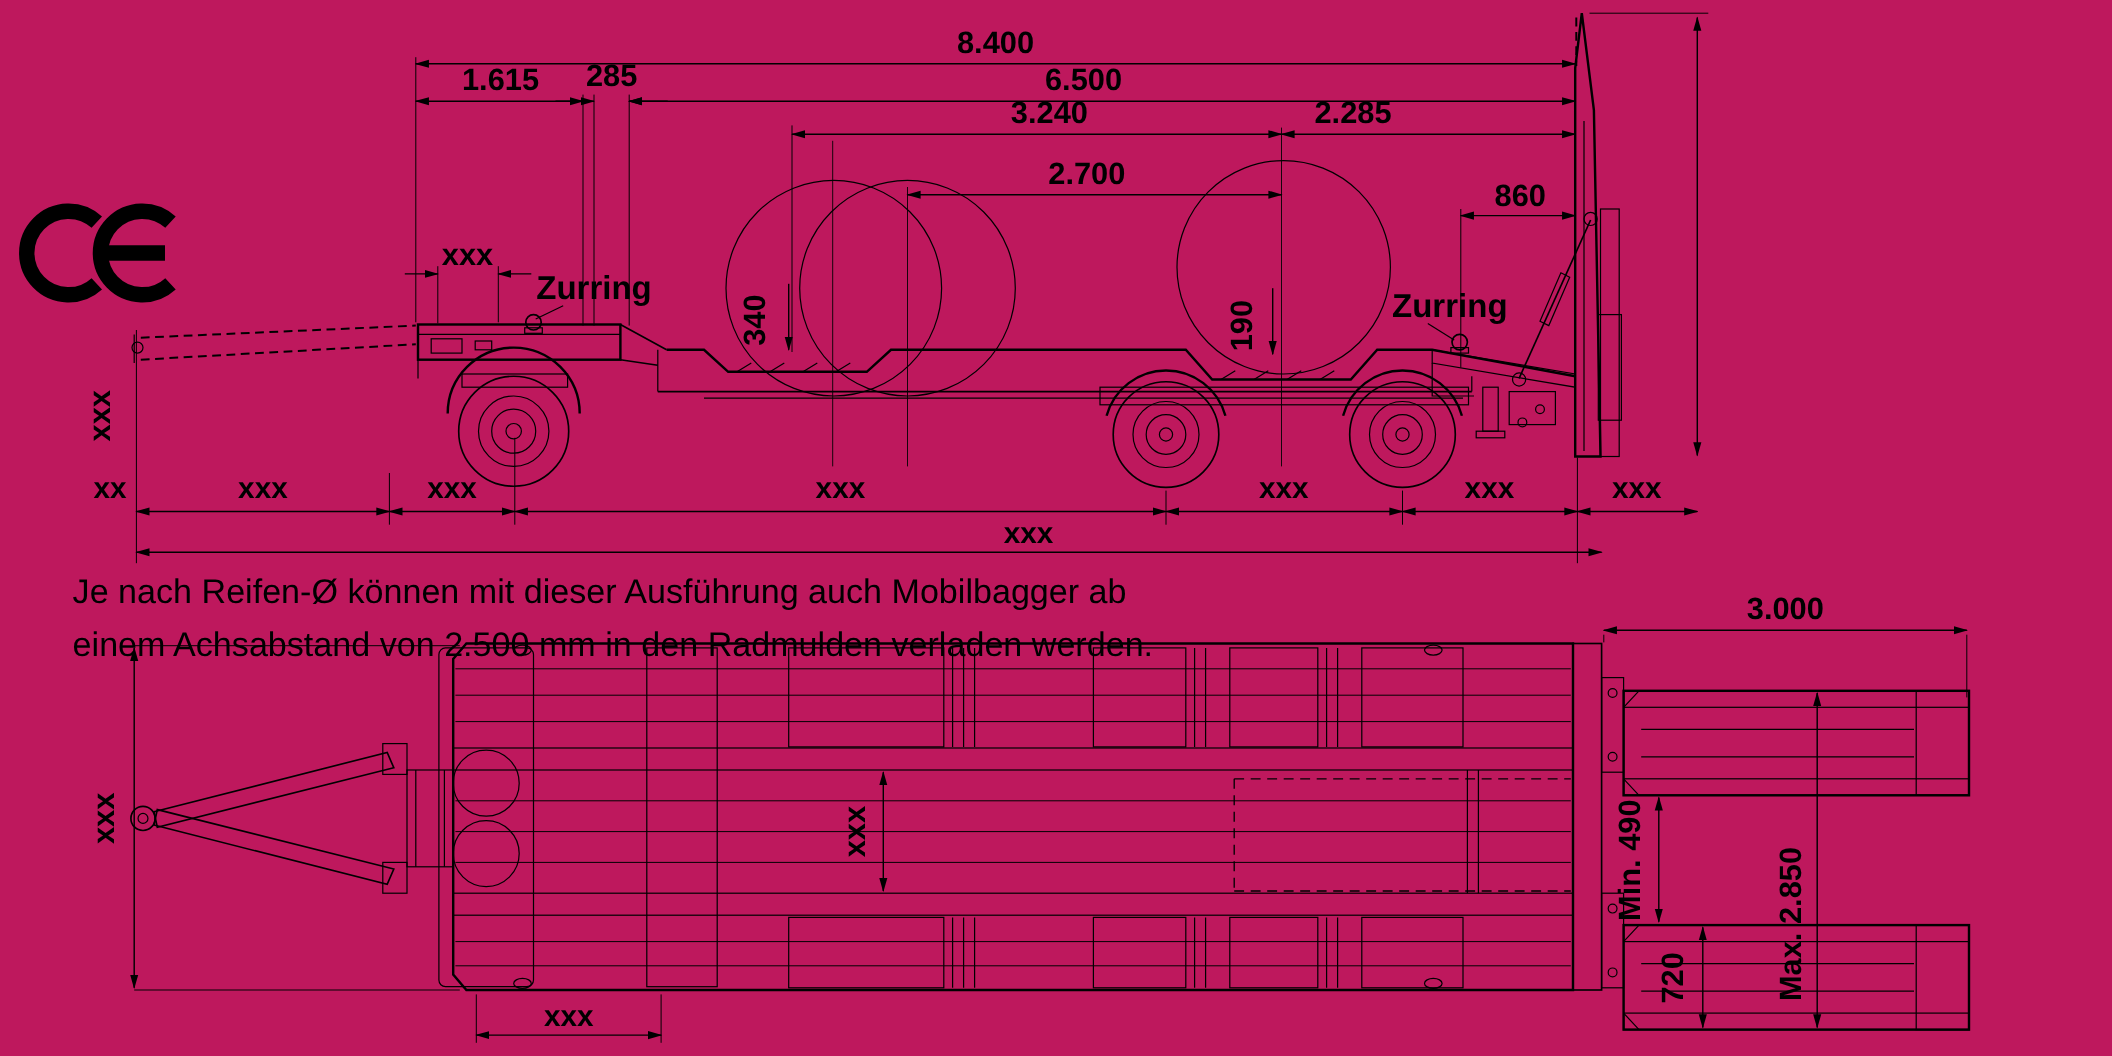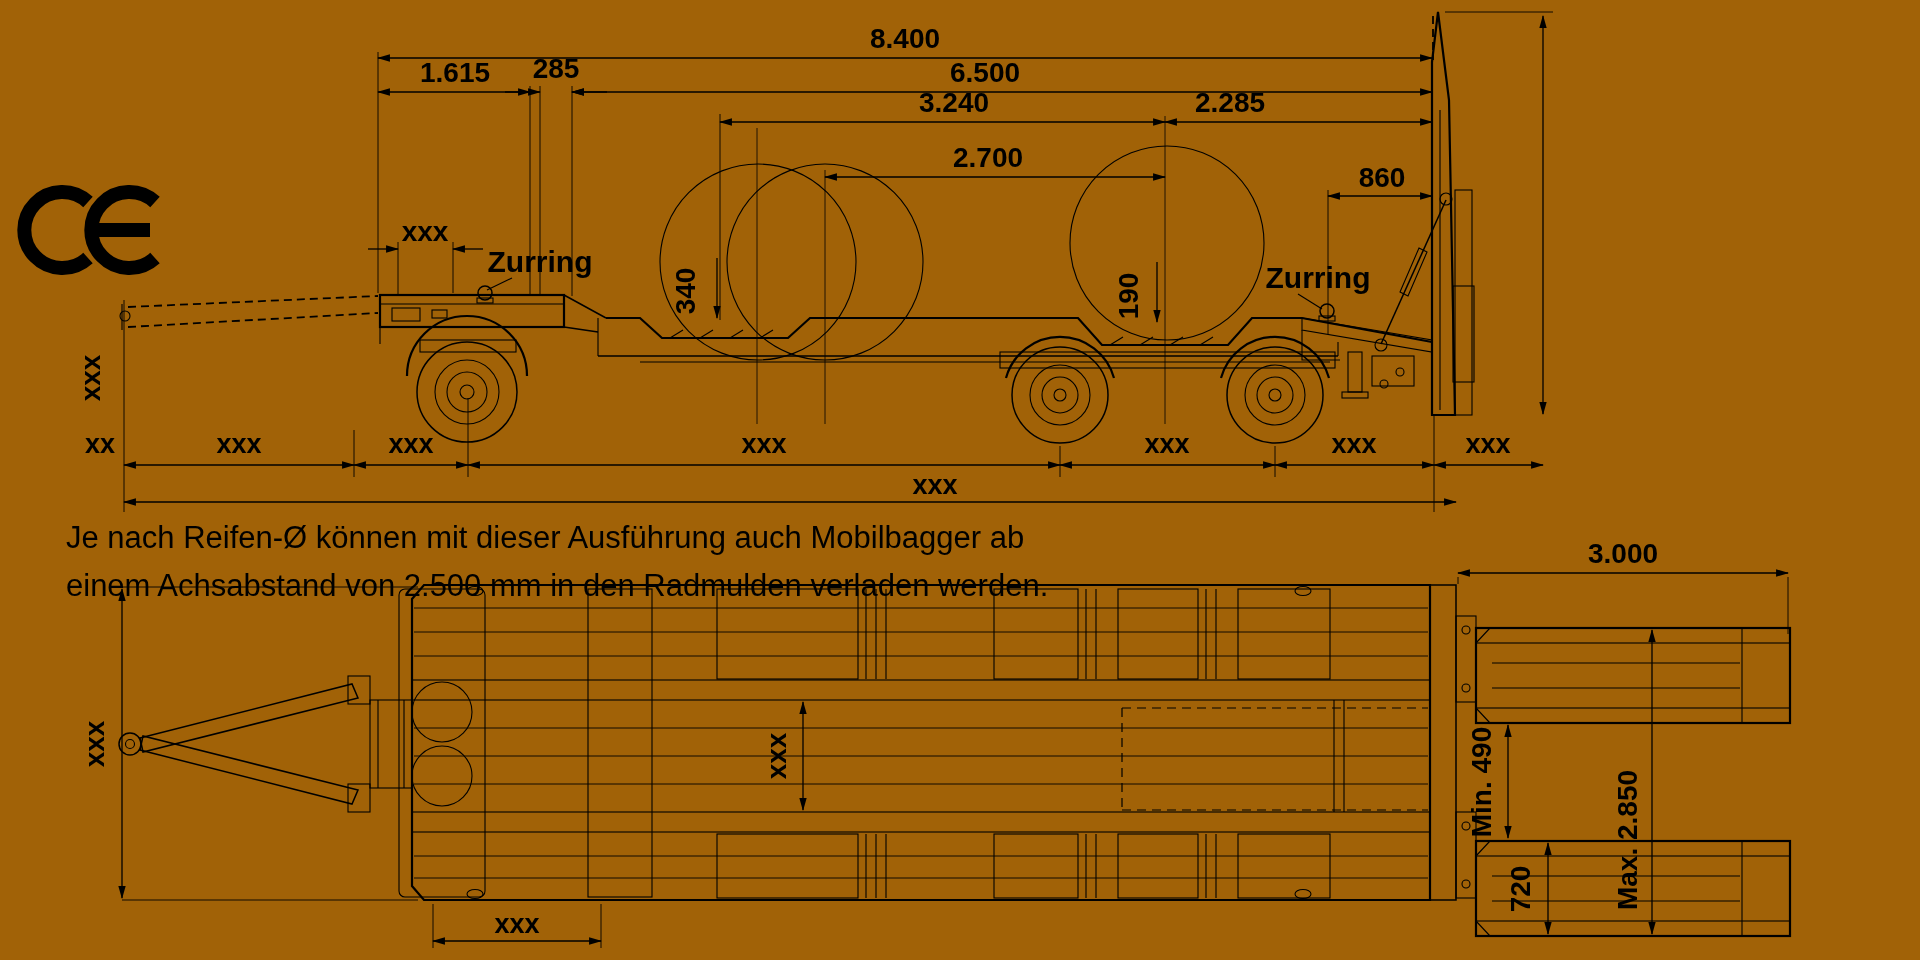--- a/index.html
+++ b/index.html
@@ -1,16 +1,16 @@
 <!DOCTYPE html>
 <html><head>
 <meta charset="utf-8">
 <style>
   html,body{margin:0;padding:0;background:#fff;}
-  .stage{position:relative;width:1920px;height:960px;background:#a16207;overflow:hidden;
+  .stage{position:relative;width:1920px;height:960px;background:#be185d;overflow:hidden;
          font-family:"Liberation Sans",sans-serif;}
   svg{display:block}
   .ln  {stroke:#000;stroke-width:2.2;fill:none;}
   .ln15{stroke:#000;stroke-width:1.5;fill:none;}
   .ln1 {stroke:#000;stroke-width:1.1;fill:none;}
   .thin{stroke:#000;stroke-width:0.9;fill:none;}
   .cl  {stroke:#000;stroke-width:0.8;fill:none;}
   .dim {stroke:#000;stroke-width:1.3;fill:none;}
   .dsh {stroke:#000;stroke-width:1.8;fill:none;stroke-dasharray:8 5;}
   .dsh2{stroke:#000;stroke-width:1.2;fill:none;stroke-dasharray:9 6;}

